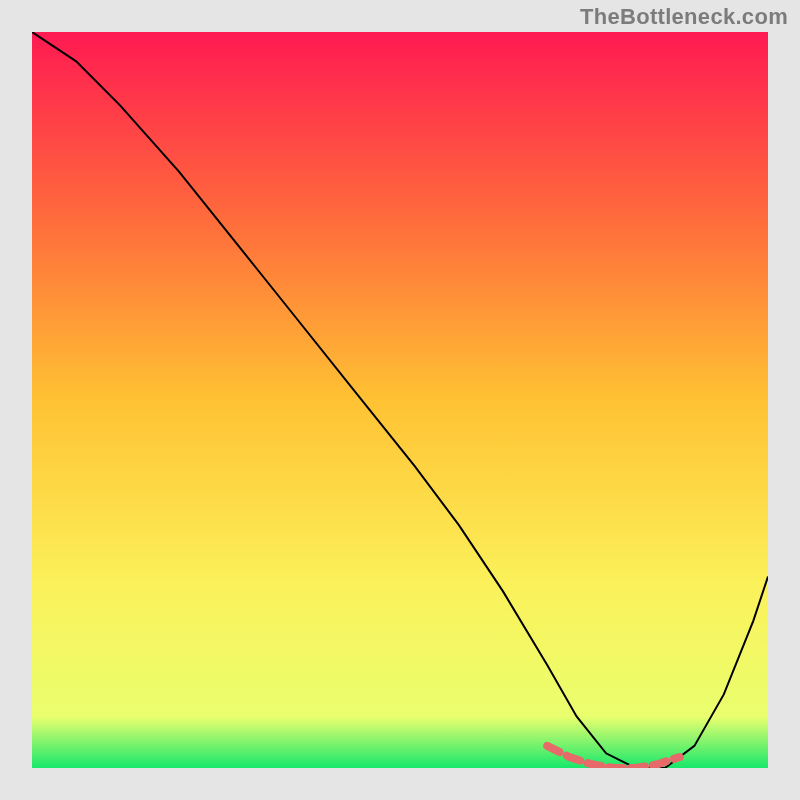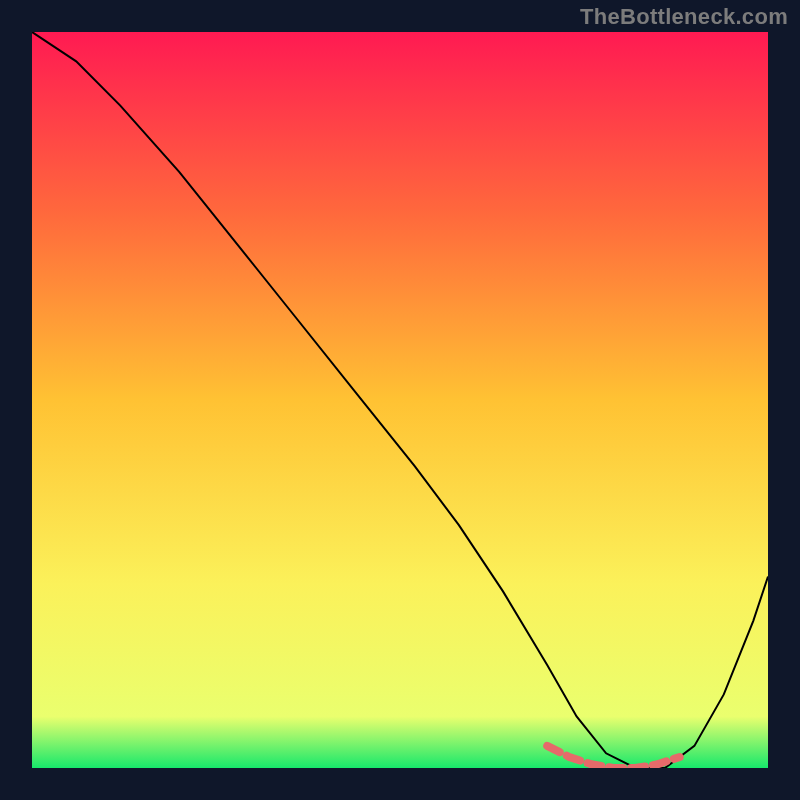--- a/index.html
+++ b/index.html
@@ -8,21 +8,21 @@
     width: 800px;
     height: 800px;
     background: #000;
     font-family: Arial, Helvetica, sans-serif;
     overflow: hidden;
   }
   .frame {
     position: relative;
     width: 800px;
     height: 800px;
-    background: #0f172a;
+    background: #e5e5e5;
   }
   .watermark {
     position: absolute;
     top: 4px;
     right: 12px;
     color: #7c7c7c;
     font-size: 22px;
     font-weight: 600;
     letter-spacing: 0.3px;
     z-index: 20;

